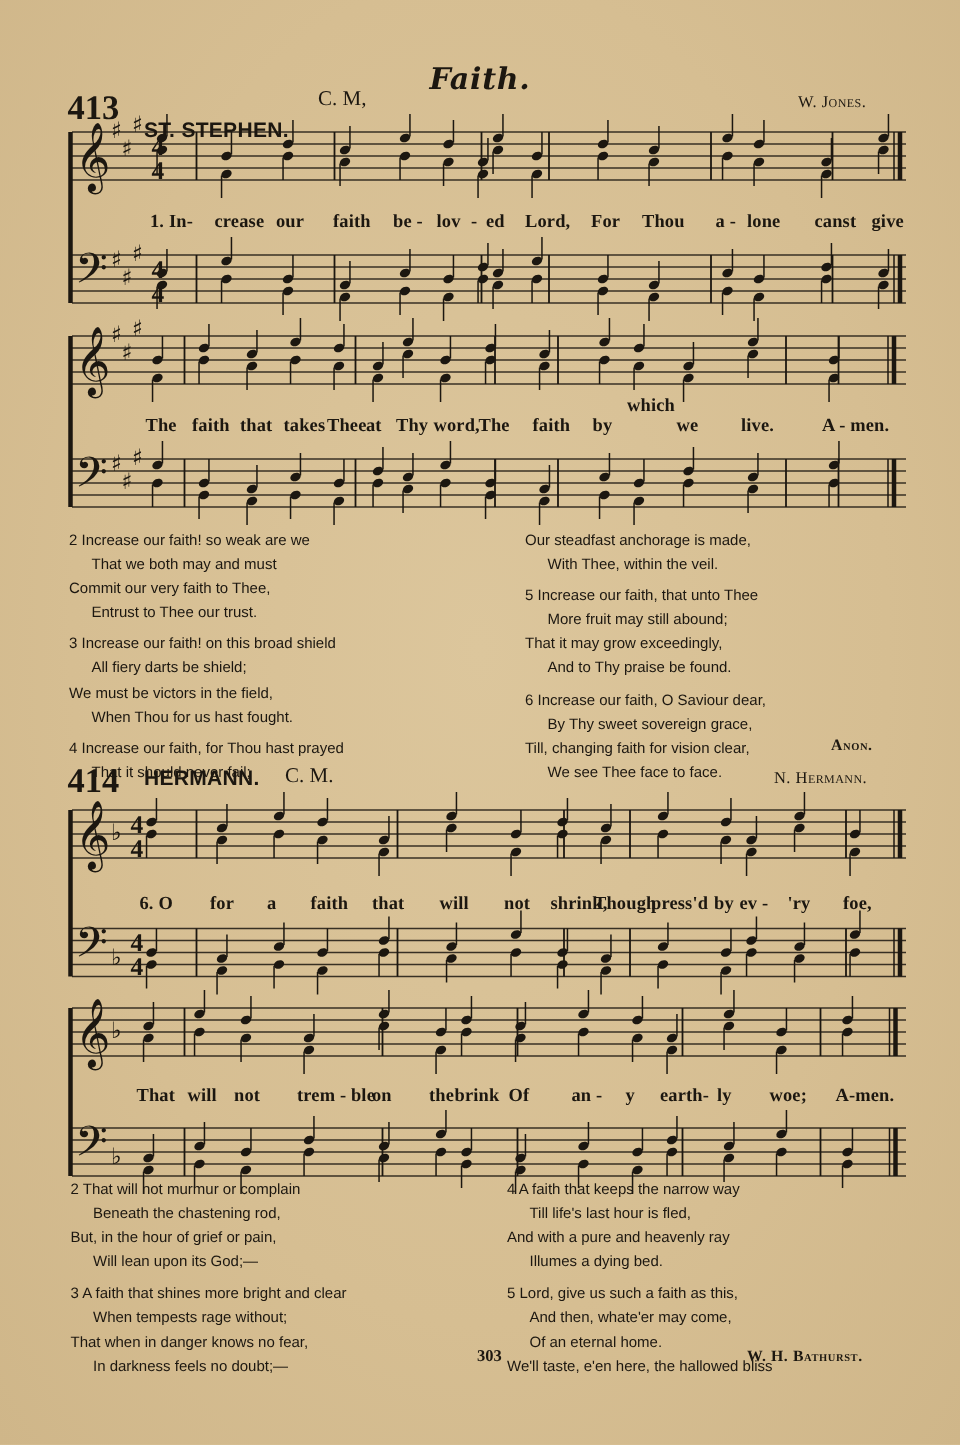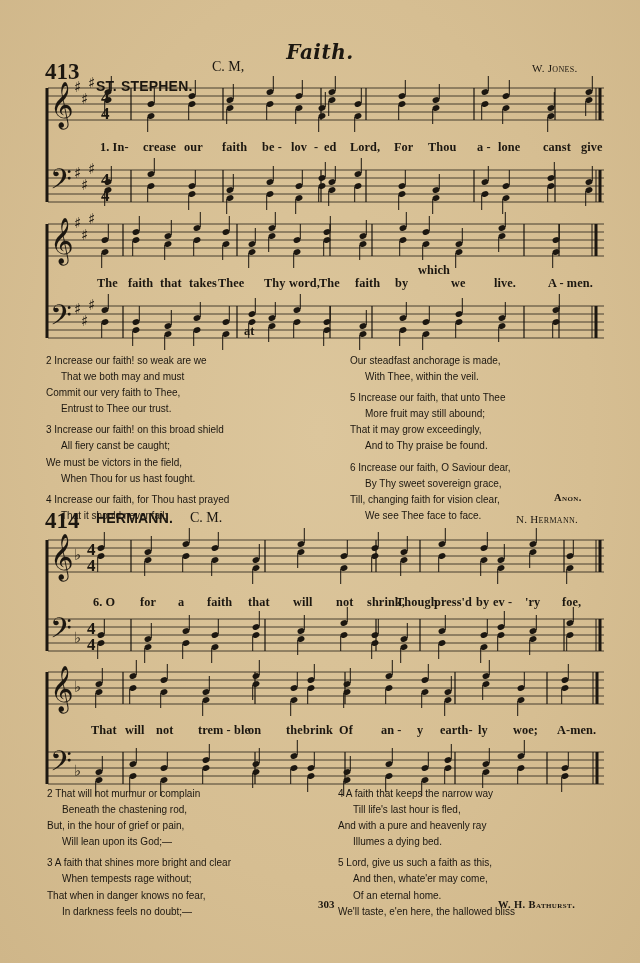--- a/index.html
+++ b/index.html
@@ -659,21 +659,21 @@
     <div class="abs lyric-line" style="left: 428px; top: 140px;">Thou</div>
     <div class="abs lyric-line" style="left: 477px; top: 140px;">a -</div>
     <div class="abs lyric-line" style="left: 498px; top: 140px;">lone</div>
     <div class="abs lyric-line" style="left: 543px; top: 140px;">canst</div>
     <div class="abs lyric-line" style="left: 581px; top: 140px;">give</div>
     <div class="abs lyric-line" style="left: 97px; top: 276px;">The</div>
     <div class="abs lyric-line" style="left: 128px; top: 276px;">faith</div>
     <div class="abs lyric-line" style="left: 160px; top: 276px;">that</div>
     <div class="abs lyric-line" style="left: 189px; top: 276px;">takes</div>
     <div class="abs lyric-line" style="left: 218px; top: 276px;">Thee</div>
-    <div class="abs lyric-line" style="left: 244px; top: 276px; margin-top: 48px;">at</div>
+    <div class="abs lyric-line" style="left: 244px; top: 276px;">at</div>
     <div class="abs lyric-line" style="left: 264px; top: 276px;">Thy</div>
     <div class="abs lyric-line" style="left: 289px; top: 276px;">word,</div>
     <div class="abs lyric-line" style="left: 319px; top: 276px;">The</div>
     <div class="abs lyric-line" style="left: 355px; top: 276px;">faith</div>
     <div class="abs lyric-line" style="left: 395px; top: 276px;">by</div>
     <div class="abs lyric-line" style="left: 418px; top: 263px;">which</div>
     <div class="abs lyric-line" style="left: 451px; top: 276px;">we</div>
     <div class="abs lyric-line" style="left: 494px; top: 276px;">live.</div>
     <div class="abs lyric-line" style="left: 548px; top: 276px;">A - men.</div>
     <div class="abs lyric-line" style="left: 93px; top: 595px;">6. O</div>
@@ -708,21 +708,21 @@
 
 <div class="abs verse-col" style="left:46px; top:353px; width:290px;">
   <div class="verse">
     <div class="ln"><span>2</span> <span>Increase our faith! so weak are we</span></div>
     <div class="ln indent">That we both may and must</div>
     <div class="ln">Commit our very faith to Thee,</div>
     <div class="ln indent">Entrust to Thee our trust.</div>
   </div>
   <div class="verse">
     <div class="ln"><span>3</span> <span>Increase our faith! on this broad shield</span></div>
-    <div class="ln indent">All fiery canst be caught;</div>
+    <div class="ln indent">All fiery darts be shield;</div>
     <div class="ln">We must be victors in the field,</div>
     <div class="ln indent">When Thou for us hast fought.</div>
   </div>
   <div class="verse">
     <div class="ln"><span>4</span> <span>Increase our faith, for Thou hast prayed</span></div>
     <div class="ln indent">That it should never fail;</div>
   </div>
 </div>
 
 <div class="abs verse-col" style="left:350px; top:353px; width:280px;">

